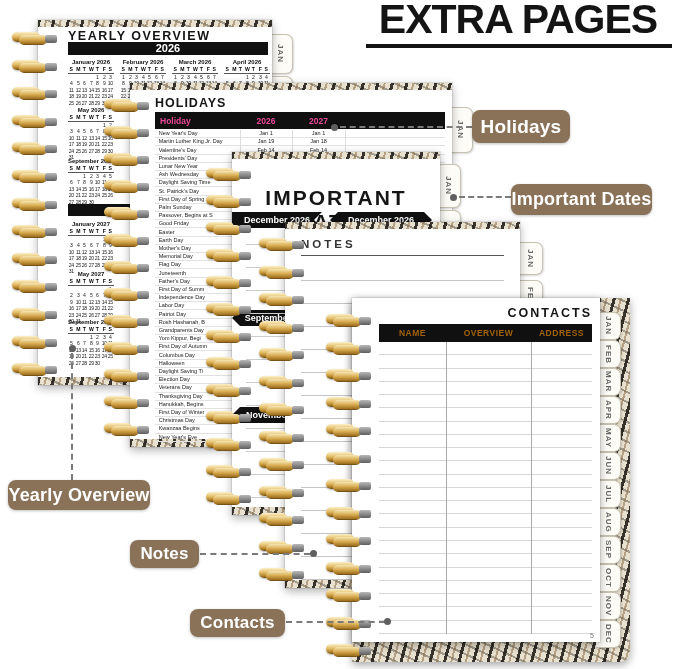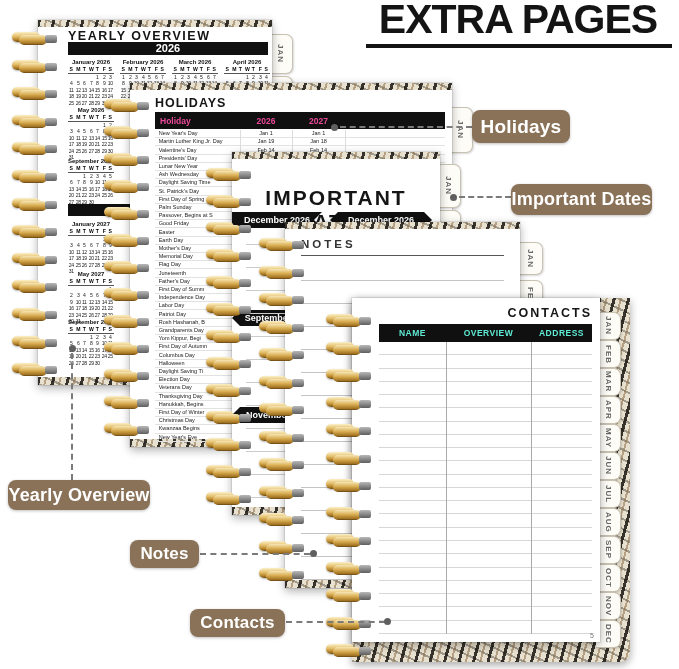--- a/index.html
+++ b/index.html
@@ -50,21 +50,21 @@
   .hrow{display:grid;grid-template-columns:85px 52px 53px 1fr;height:8.21px;
     border-bottom:1px solid #e2e2e2;box-sizing:border-box;align-items:center;}
   .hrow span{font-size:6px;color:#222;line-height:7px;white-space:nowrap;overflow:hidden;transform:scale(.92);transform-origin:left center;}
   .hrow .c{text-align:center;transform-origin:center;}
   .vdiv{position:absolute;width:1px;background:#ddd;}
   
   .rib{position:absolute;height:16px;background:#101010;color:#fff;font-weight:bold;
     font-size:9px;line-height:16px;text-align:center;}
   .rule{position:absolute;height:1px;background:#ccc;}
   
-  .ct-head{position:absolute;background:#101010;color:#5eead4;display:grid;
+  .ct-head{position:absolute;background:#101010;color:#a16207;display:grid;
     grid-template-columns:67px 85px 61px;align-items:center;}
   .ct-head span{font-size:8.5px;font-weight:bold;text-align:center;letter-spacing:.5px;}
   .crow{height:13.27px;border-bottom:1px solid #d7d7d7;box-sizing:border-box;}
   
   .badge{position:absolute;background:#8a7258;color:#fff;font-weight:bold;border-radius:8px;
     display:flex;align-items:center;justify-content:center;z-index:30;
     box-shadow:0 1px 3px rgba(0,0,0,.25);letter-spacing:.2px;}
   .dot{position:absolute;width:7px;height:7px;border-radius:50%;background:#5f5f5f;z-index:29;}
   .dashh{position:absolute;border-top:2px dashed #7a7a7a;height:0;z-index:28;}
   .dashv{position:absolute;border-left:2px dashed #7a7a7a;width:0;z-index:28;}

